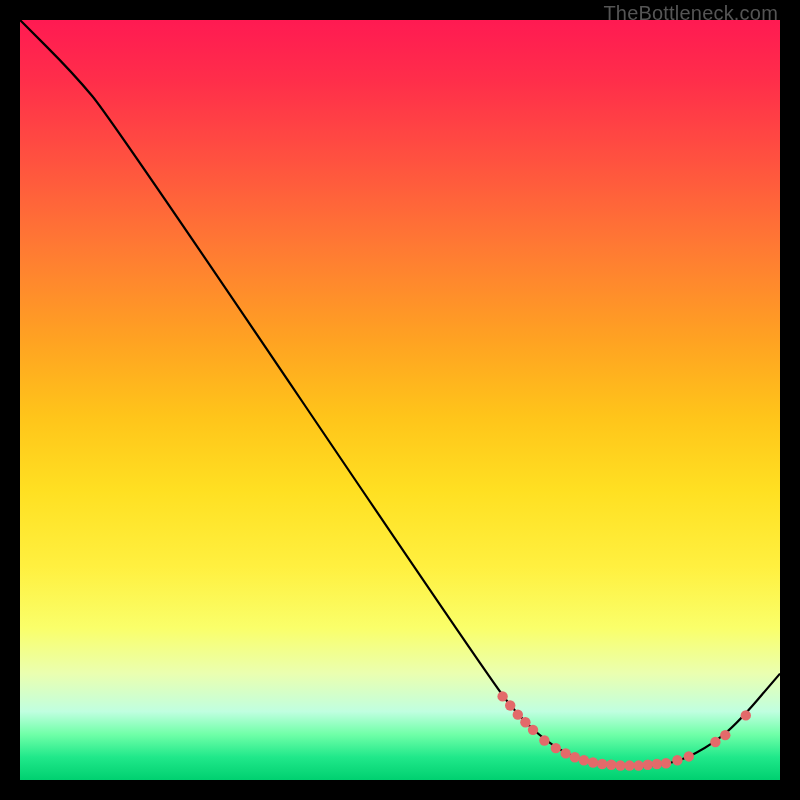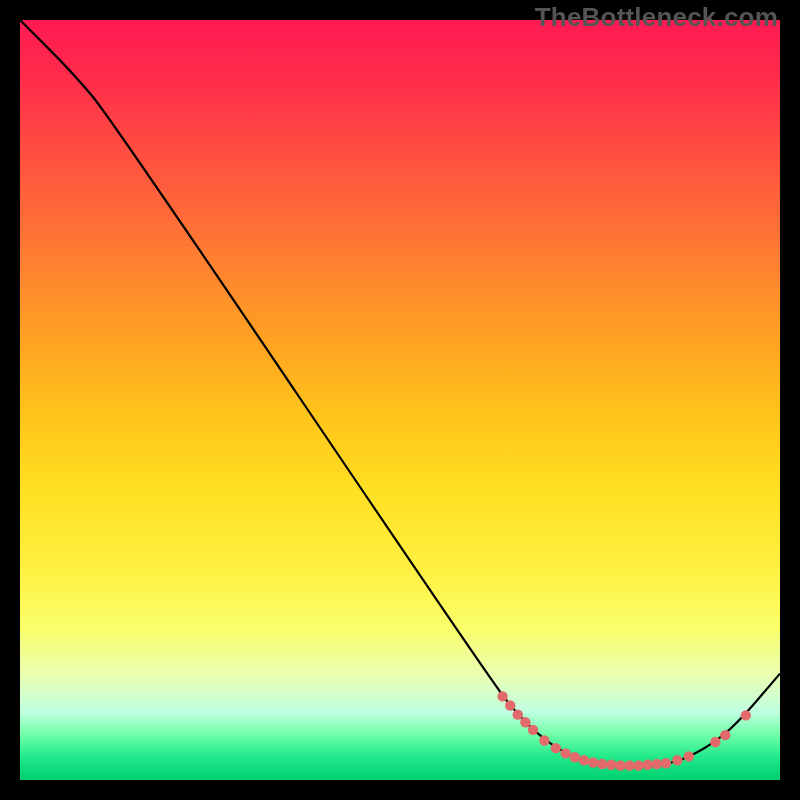--- a/index.html
+++ b/index.html
@@ -31,22 +31,22 @@
       #70ffa8 94%,
       #20e88a 97%,
       #00d070 100%
     );
   }
   .watermark {
     position: absolute;
     top: 2px;
     right: 22px;
     color: #555;
-    font-size: 26px;
-    font-weight: 700;
+    font-size: 20px;
+    font-weight: 400;
     letter-spacing: 0.2px;
   }
   svg.plot {
     position: absolute;
     left: 20px;
     top: 20px;
     width: 760px;
     height: 760px;
   }
 </style>

